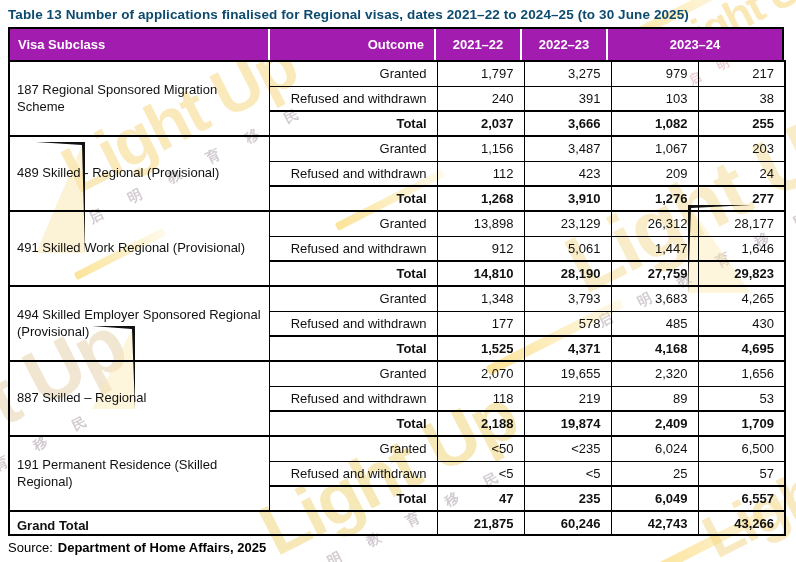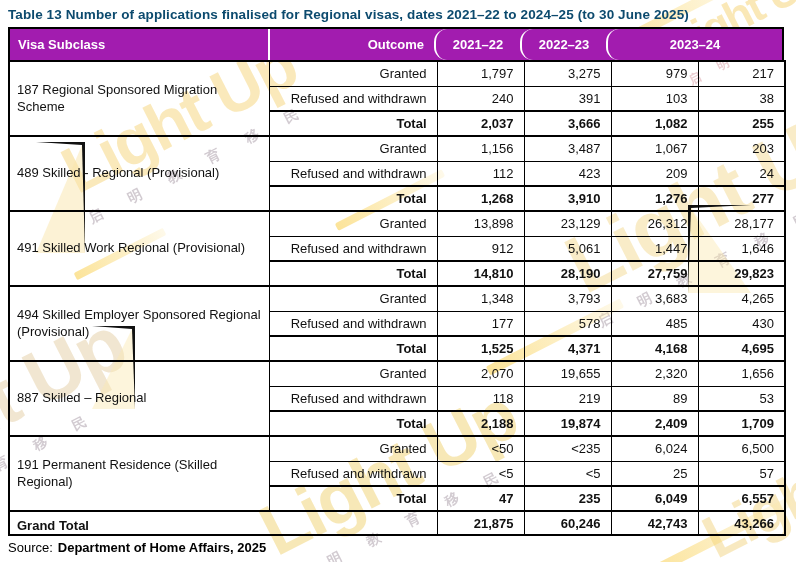--- a/index.html
+++ b/index.html
@@ -50,21 +50,21 @@
     display:flex; width:776px; height:33px; background:#a21caf;
     border:2px solid #000; border-bottom:none;align-items:center;
   }
   .hdr-cell {
     display:flex; align-items:center; height:100%;
     color:#fff; font-weight:bold; font-size:13px;
   }
   .hdr-cell + .hdr-cell { border-left:2px solid #fff; }
   .hc-subclass { width:258px; justify-content:flex-start; padding-left:8px; }
   .hc-outcome  { width:166px; justify-content:flex-end; padding-right:10px; }
-  .hc-year     { width:86px;  justify-content:center;border-radius:13px; }
+  .hc-year     { width:86px;  justify-content:center; }
   .hc-year:last-child { flex:1; }
   
   table.data {
     width:776px; border-collapse:collapse; table-layout:fixed;
     border:2px solid #000; background:transparent;
     font-size:13px; color:#111;
   }
   table.data td { border:1px solid #000; vertical-align:middle; background:transparent; }
   td.subclass { text-align:left; padding:2px 6px 2px 7px; line-height:1.3;margin-left:36px; }
   td.outcome  { text-align:right; padding-right:10px;margin-left:44px; }

